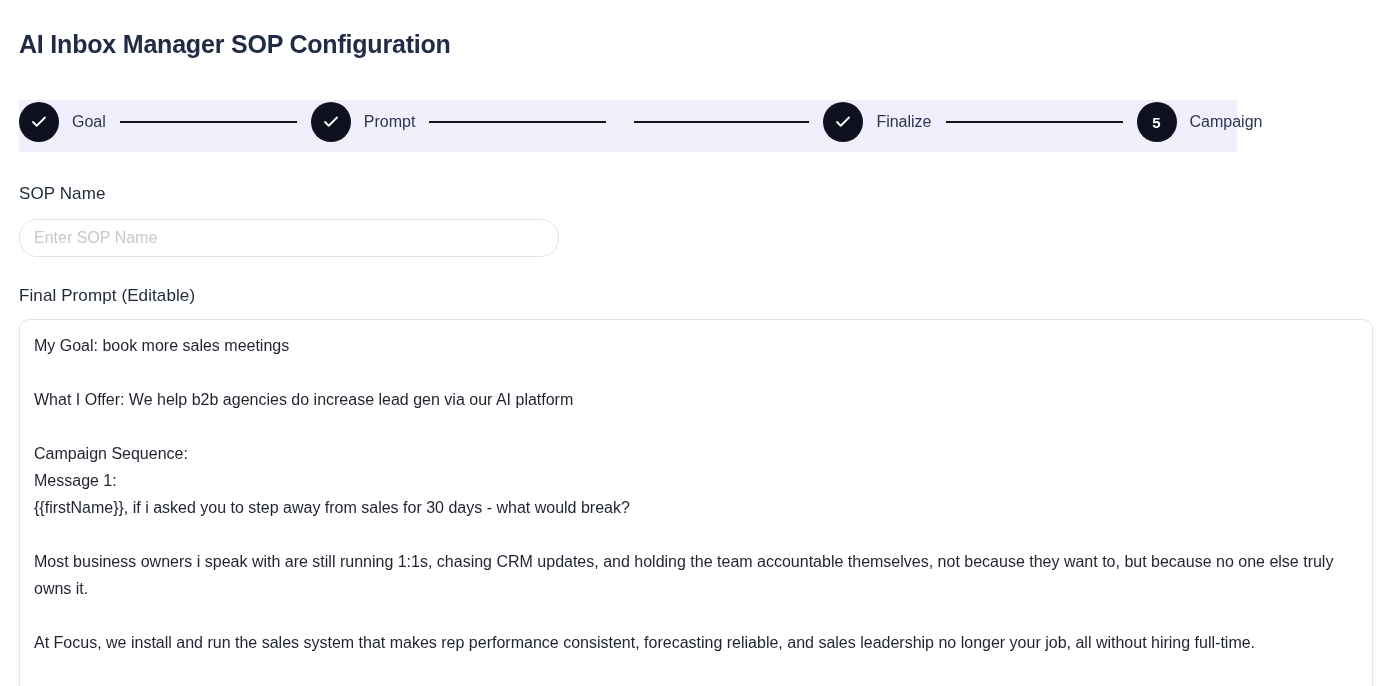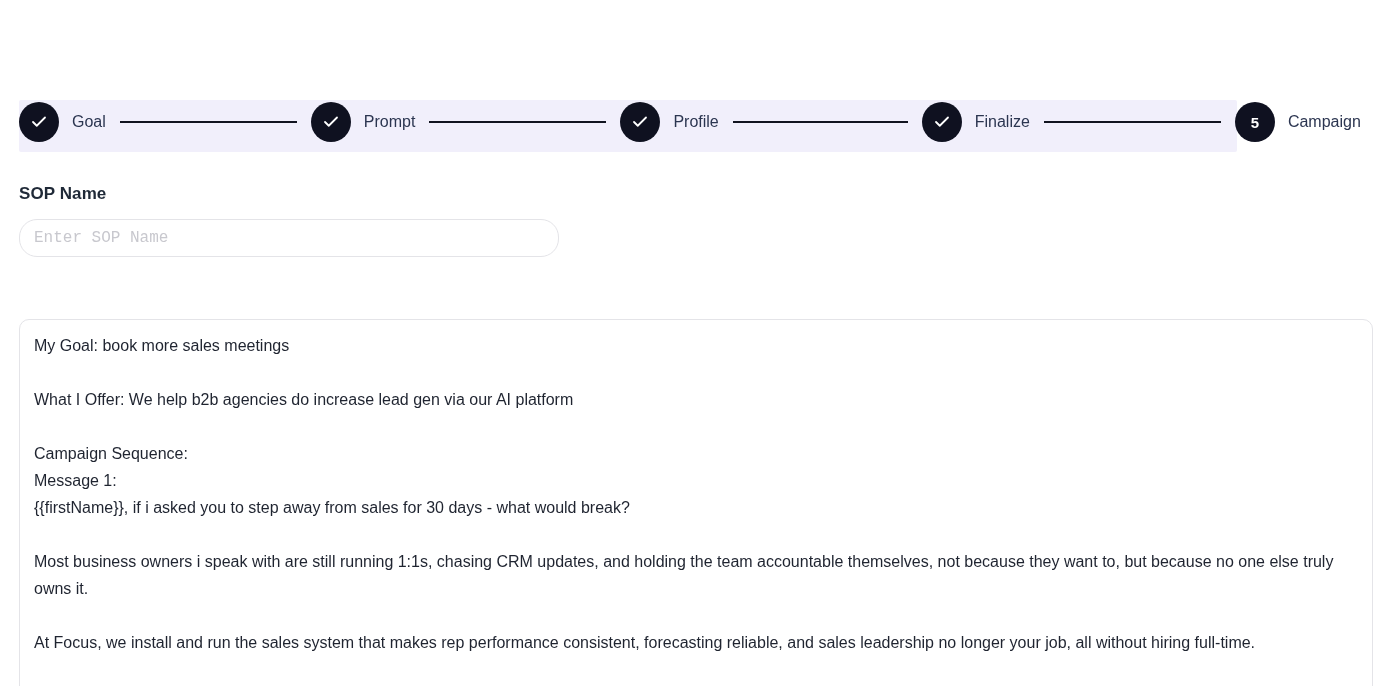--- a/index.html
+++ b/index.html
@@ -95,37 +95,37 @@
   .c1 { width: 177px; }
   .c2 { width: 177px; }
   .c3 { width: 175px; }
   .c4 { width: 177px; }
 
   
   .field-label {
     position: absolute;
     font-size: 17px;
     line-height: 22px;
-    font-weight: 700;
+    font-weight: 400;
     color: #1f2937;
     letter-spacing: 0.1px;
   }
   .label-sop-name { left: 19px; top: 183px; }
 
   .sop-name-input {
     position: absolute;
     left: 19px;
     top: 219px;
     width: 540px;
     height: 38px;
     padding: 0 14px;
     border: 1px solid #e4e4e8;
     border-radius: 18px;
     background: #ffffff;
-    font-family: Liberation Mono, monospace;
+    font-family: Liberation Sans, sans-serif;
     font-size: 16px;
     color: #15803d;
     outline: none;
   }
   .sop-name-input::placeholder {
     color: #c8c8ce;
   }
 
   
   .label-final-prompt { left: 19px; top: 285px; }
@@ -148,20 +148,21 @@
     line-height: 27px;
     color: #1f2430;
     white-space: pre-wrap;
   }
 </style>
 </head>
 <body>
 
 <div class="page">
 
+  <h1 class="page-title">AI Inbox Manager SOP Configuration</h1>
 
   <div class="stepper-wrap">
     <div class="stepper">
 
       <div class="step">
         <div class="step-circle done">
           <span>
             <svg width="18" height="18" viewBox="0 0 24 24" fill="none" stroke="#ffffff" stroke-width="2.4" stroke-linecap="round" stroke-linejoin="round">
               <polyline points="20 6 9 17 4 12"></polyline>
             </svg>
@@ -178,30 +179,20 @@
             <svg width="18" height="18" viewBox="0 0 24 24" fill="none" stroke="#ffffff" stroke-width="2.4" stroke-linecap="round" stroke-linejoin="round">
               <polyline points="20 6 9 17 4 12"></polyline>
             </svg>
           </span>
         </div>
         <span class="step-label">Prompt</span>
       </div>
 
       <div class="step-connector c2"></div>
 
-      <div class="step">
-        <div class="step-circle done">
-          <span>
-            <svg width="18" height="18" viewBox="0 0 24 24" fill="none" stroke="#ffffff" stroke-width="2.4" stroke-linecap="round" stroke-linejoin="round">
-              <polyline points="20 6 9 17 4 12"></polyline>
-            </svg>
-          </span>
-        </div>
-        <span class="step-label">Profile</span>
-      </div>
 
       <div class="step-connector c3"></div>
 
       <div class="step">
         <div class="step-circle done">
           <span>
             <svg width="18" height="18" viewBox="0 0 24 24" fill="none" stroke="#ffffff" stroke-width="2.4" stroke-linecap="round" stroke-linejoin="round">
               <polyline points="20 6 9 17 4 12"></polyline>
             </svg>
           </span>
@@ -216,20 +207,21 @@
         <span class="step-label">Campaign</span>
       </div>
 
     </div>
   </div>
 
   <label class="field-label label-sop-name">SOP Name</label>
 
   <input class="sop-name-input" type="text" placeholder="Enter SOP Name" style="">
 
+  <label class="field-label label-final-prompt">Final Prompt (Editable)</label>
 
   <textarea class="final-prompt" style="">My Goal: book more sales meetings
 
 What I Offer: We help b2b agencies do increase lead gen via our AI platform
 
 Campaign Sequence:
 Message 1:
 {{firstName}}, if i asked you to step away from sales for 30 days - what would break?
 
 Most business owners i speak with are still running 1:1s, chasing CRM updates, and holding the team accountable themselves, not because they want to, but because no one else truly owns it.

